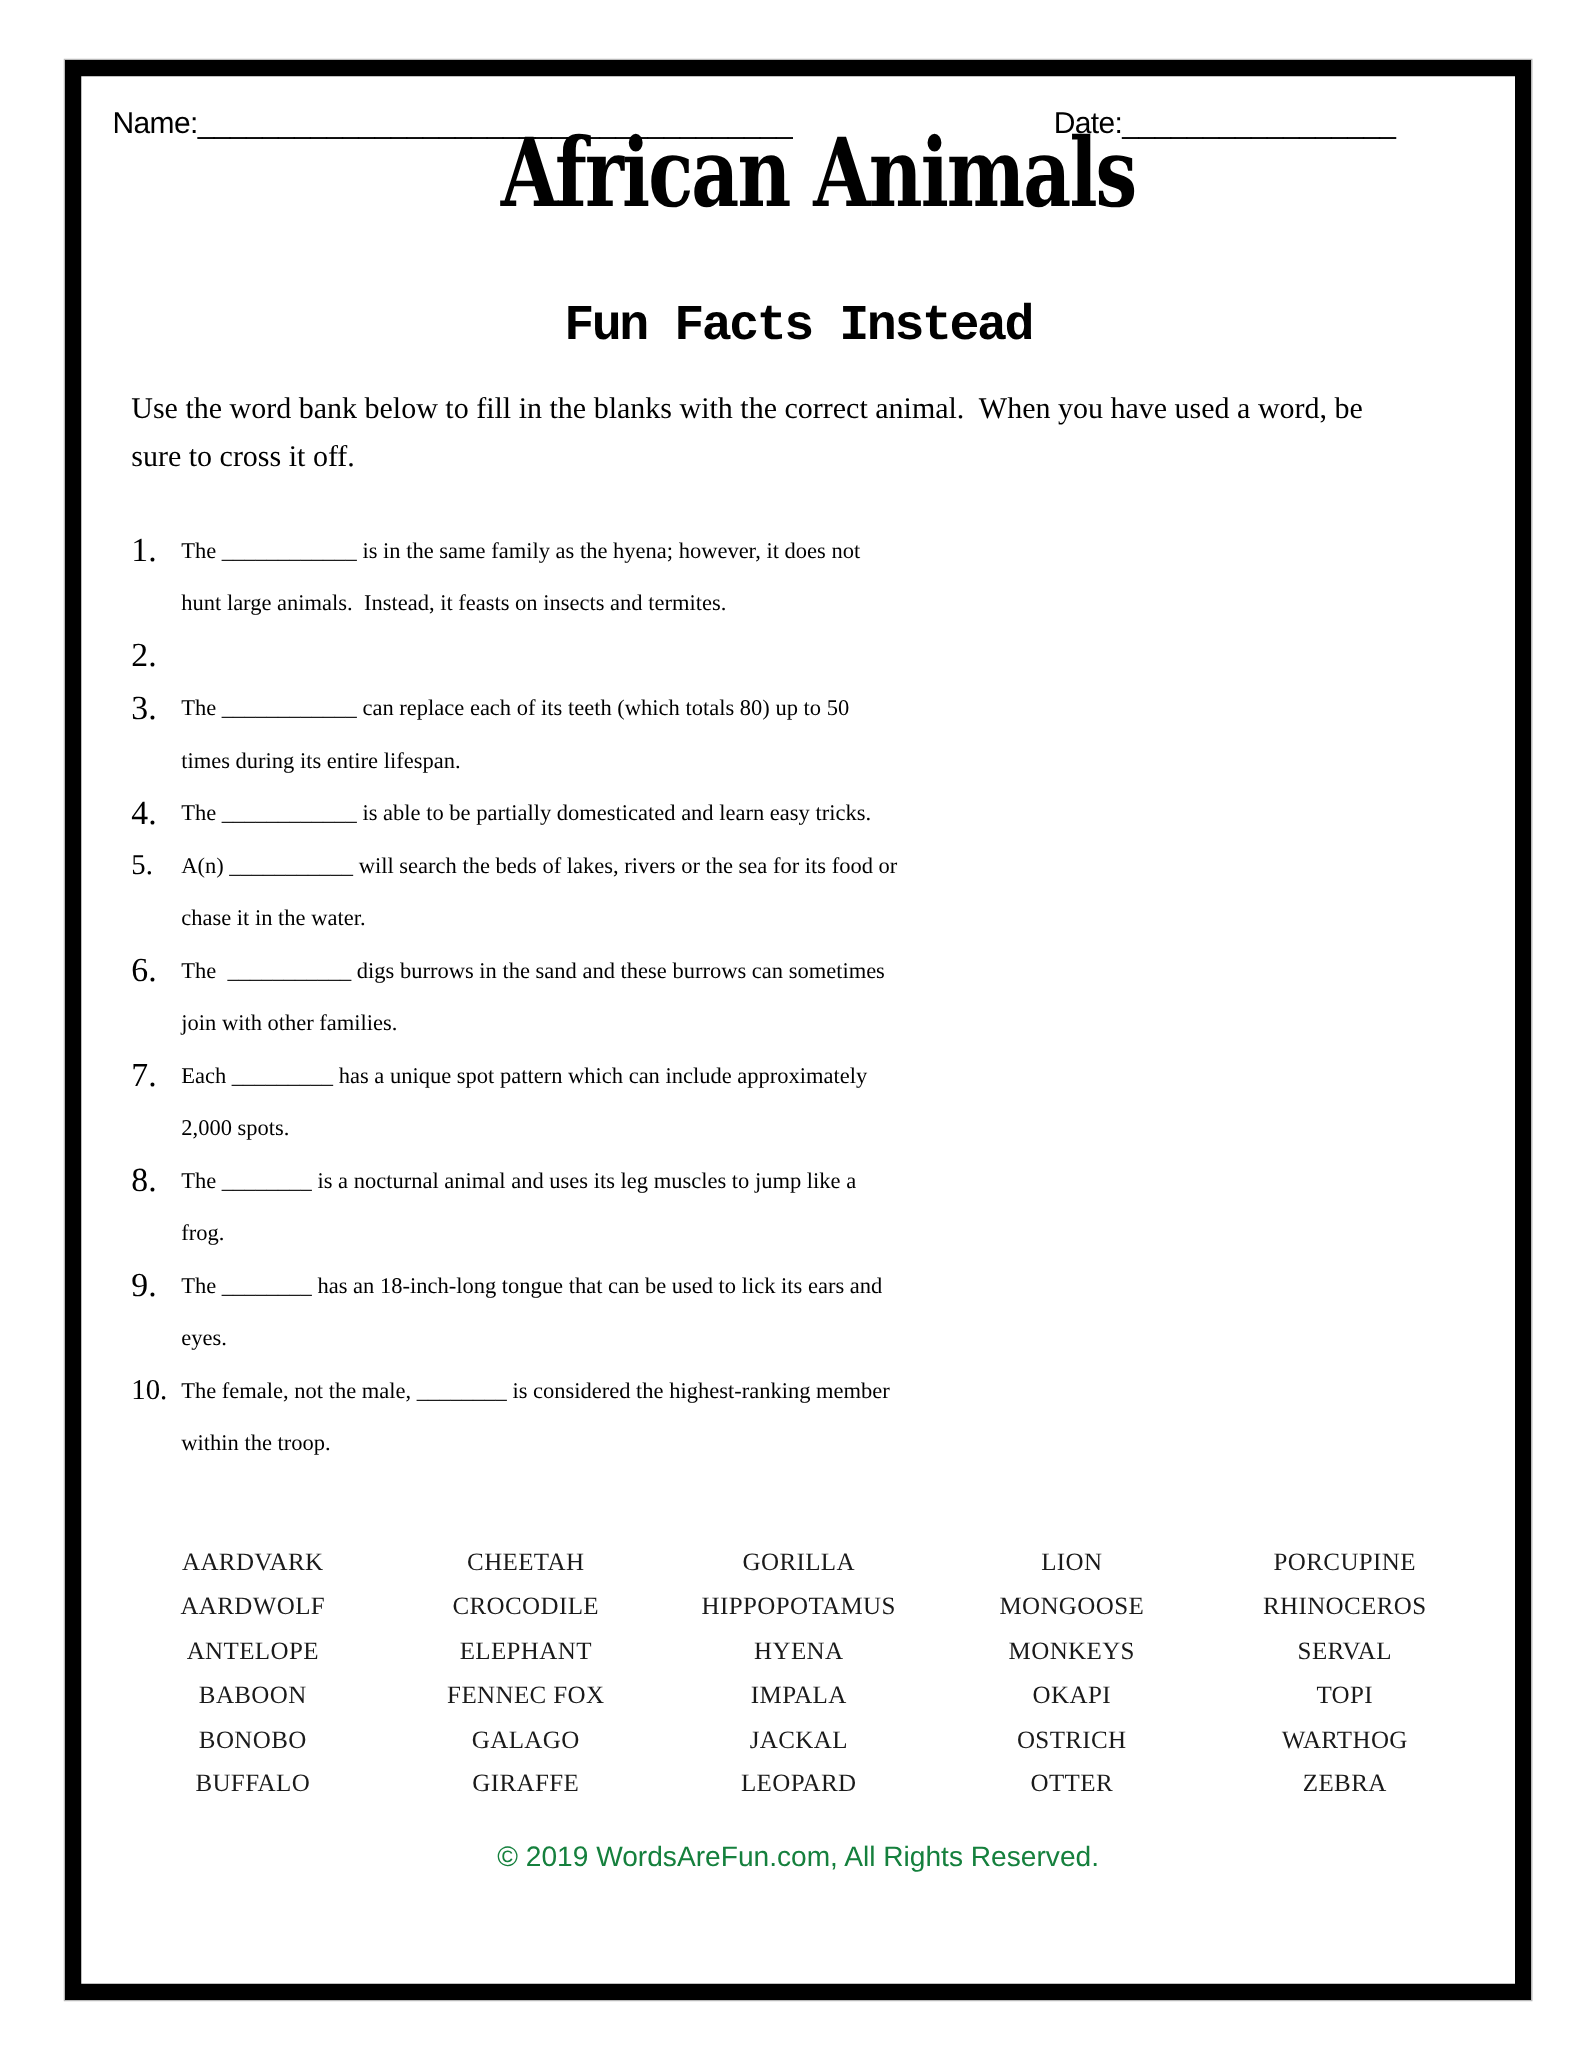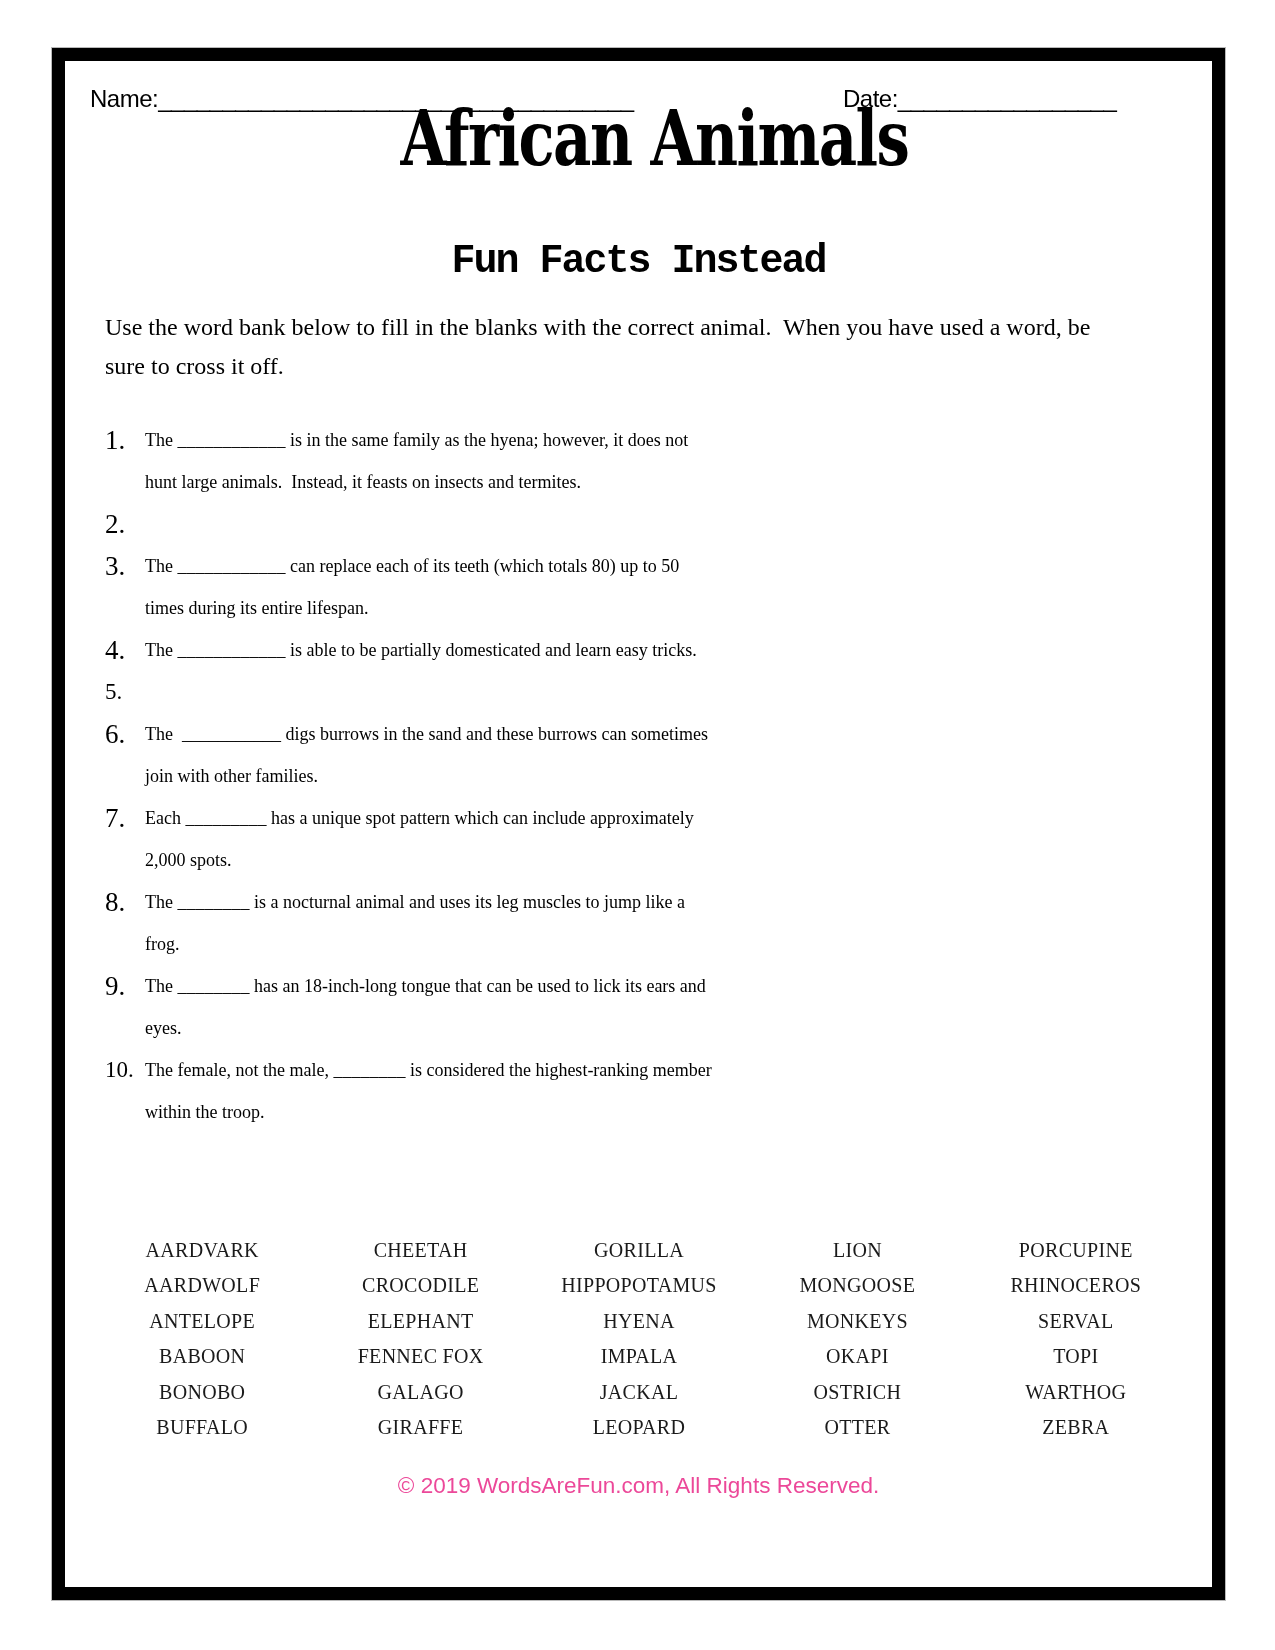--- a/index.html
+++ b/index.html
@@ -107,21 +107,21 @@
     line-height: 35.4px;
     letter-spacing: 0.3px;
   }
   
   .footer {
     position: absolute;
     top: 1412px; left: 0; width: 100%;
     text-align: center;
     font-family: "Liberation Sans", sans-serif;
     font-size: 22.5px;
-    color: #ec4899;
+    color: #15803d;
   }
 </style>
 </head>
 <body>
 
 <div class="frame">
   <div class="content">
 
     <div class="hdr-field name-field">Name:_____________________________________</div>
     <div class="hdr-field date-field">Date:_________________</div>
@@ -150,20 +150,22 @@
         <span class="q-num">3.</span>
         <span class="q-text">The ____________ can replace each of its teeth (which totals 80) up to 50
 times during its entire lifespan.</span>
       </li>
       <li class="q-item">
         <span class="q-num">4.</span>
         <span class="q-text">The ____________ is able to be partially domesticated and learn easy tricks.</span>
       </li>
       <li class="q-item">
         <span class="q-num small">5.</span>
+        <span class="q-text">A(n) ___________ will search the beds of lakes, rivers or the sea for its food or
+chase it in the water.</span>
       </li>
       <li class="q-item">
         <span class="q-num">6.</span>
         <span class="q-text">The  ___________ digs burrows in the sand and these burrows can sometimes
 join with other families.</span>
       </li>
       <li class="q-item">
         <span class="q-num">7.</span>
         <span class="q-text">Each _________ has a unique spot pattern which can include approximately
 2,000 spots.</span>

